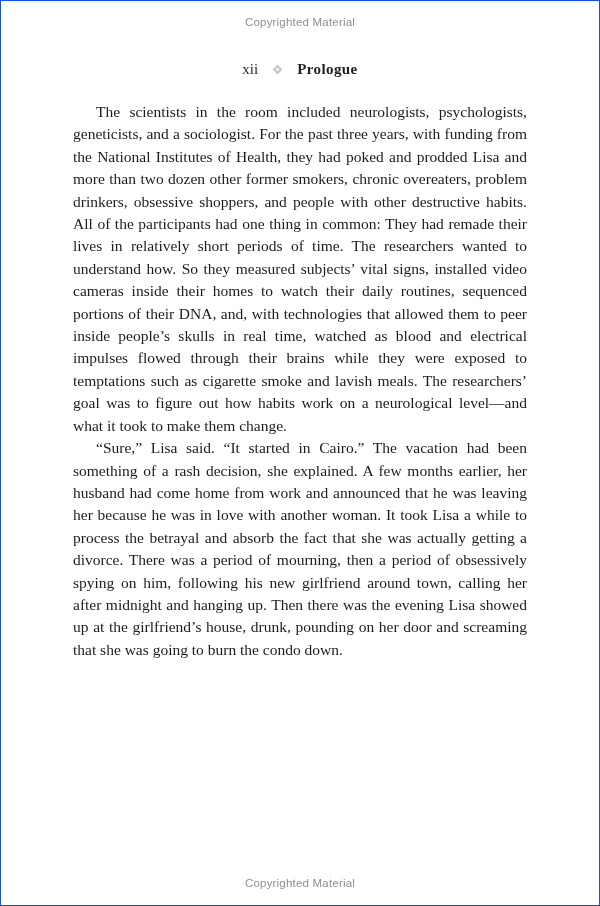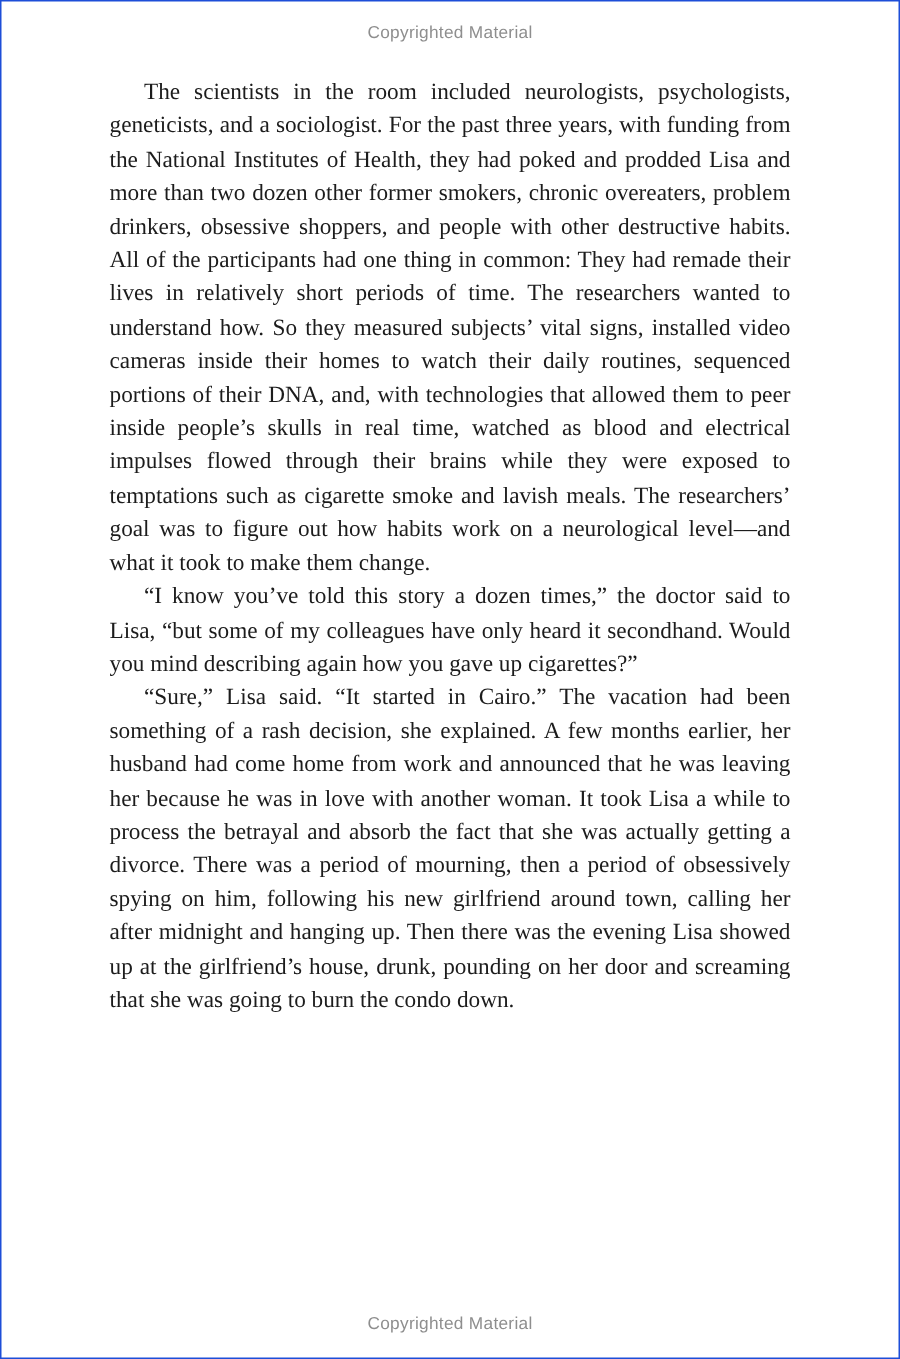--- a/index.html
+++ b/index.html
@@ -78,22 +78,26 @@
     text-indent: 23px;
   }
 </style>
 </head>
 <body>
 
 <div class="page">
 
   <div class="copyright top">Copyrighted Material</div>
 
+  <div class="page-header">
+    <span class="pagenum">xii</span>
+    <span class="diamond"></span>
+    <span class="title">Prologue</span>
+  </div>
 
   <div class="textblock">
     <p>The scientists in the room included neurologists, psychologists, geneticists, and a sociologist. For the past three years, with funding from the National Institutes of Health, they had poked and prodded Lisa and more than two dozen other former smokers, chronic overeaters, problem drinkers, obsessive shoppers, and people with other destructive habits. All of the participants had one thing in common: They had remade their lives in relatively short periods of time. The researchers wanted to understand how. So they measured subjects’ vital signs, installed video cameras inside their homes to watch their daily routines, sequenced portions of their DNA, and, with technologies that allowed them to peer inside people’s skulls in real time, watched as blood and electrical impulses flowed through their brains while they were exposed to temptations such as cigarette smoke and lavish meals. The researchers’ goal was to figure out how habits work on a neurological level—and what it took to make them change.</p>
-    <p>“I know you’ve told this story a dozen times,” the doctor said to Lisa, “but some of my colleagues have only heard it secondhand. Would you mind describing again how you gave up cigarettes?”</p>
     <p>“Sure,” Lisa said. “It started in Cairo.” The vacation had been something of a rash decision, she explained. A few months earlier, her husband had come home from work and announced that he was leaving her because he was in love with another woman. It took Lisa a while to process the betrayal and absorb the fact that she was actually getting a divorce. There was a period of mourning, then a period of obsessively spying on him, following his new girlfriend around town, calling her after midnight and hanging up. Then there was the evening Lisa showed up at the girlfriend’s house, drunk, pounding on her door and screaming that she was going to burn the condo down.</p>
   </div>
 
   <div class="copyright bottom">Copyrighted Material</div>
 
 </div>
 
 </body></html>

